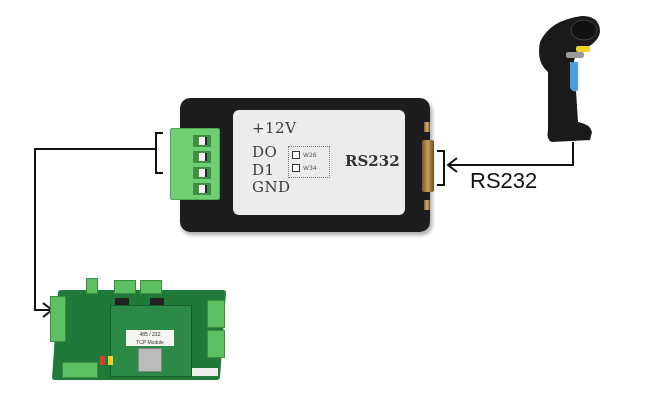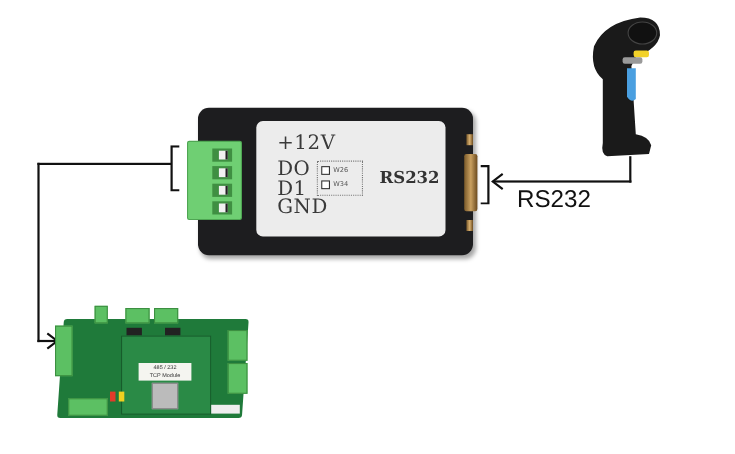--- a/index.html
+++ b/index.html
@@ -2,21 +2,21 @@
 <html><head>
 <meta charset="utf-8">
 <style>
   html, body { margin:0; padding:0; background:#ffffff; }
   body { width:668px; height:413px; position:relative; overflow:hidden; font-family:"Liberation Sans", sans-serif; }
   .abs { position:absolute; }
   
   .box { left:180px; top:98px; width:250px; height:134px; background:#1d1d1f; border-radius:10px;
          box-shadow: 2px 3px 4px rgba(0,0,0,0.35); }
   .box-label { left:233px; top:110px; width:172px; height:105px; background:#ececec; border-radius:6px; }
-  .pin-text { font-family:"DejaVu Serif", serif; font-size:18px; color:#3a3a3a; letter-spacing:0.5px; }
+  .pin-text { font-family:"DejaVu Serif", serif; font-size:15px; color:#3a3a3a; letter-spacing:0.5px; }
   .rs-inner { font-family:"DejaVu Serif", serif; font-size:15px; color:#333; font-weight:bold; }
   .dotbox { left:288px; top:146px; width:40px; height:30px; border:1px dotted #777; }
   .sq { width:6px; height:6px; border:1.5px solid #333; background:#fff; }
   .tiny { font-size:6px; color:#555; font-family:"DejaVu Sans", sans-serif; }
   
   .db9 { left:422px; top:140px; width:12px; height:52px; background:linear-gradient(90deg,#7a5a2a,#c9a060,#6b4a1e); border-radius:2px; }
   .screw { width:6px; height:10px; background:linear-gradient(90deg,#7a5a2a,#d8b070,#6b4a1e); }
   
   .term { left:170px; top:128px; width:48px; height:70px; background:#6fcf73; border:1px solid #4fa653; border-radius:2px; }
   .slot { width:18px; height:12px; background:#3f8f42; position:absolute; left:22px; }

